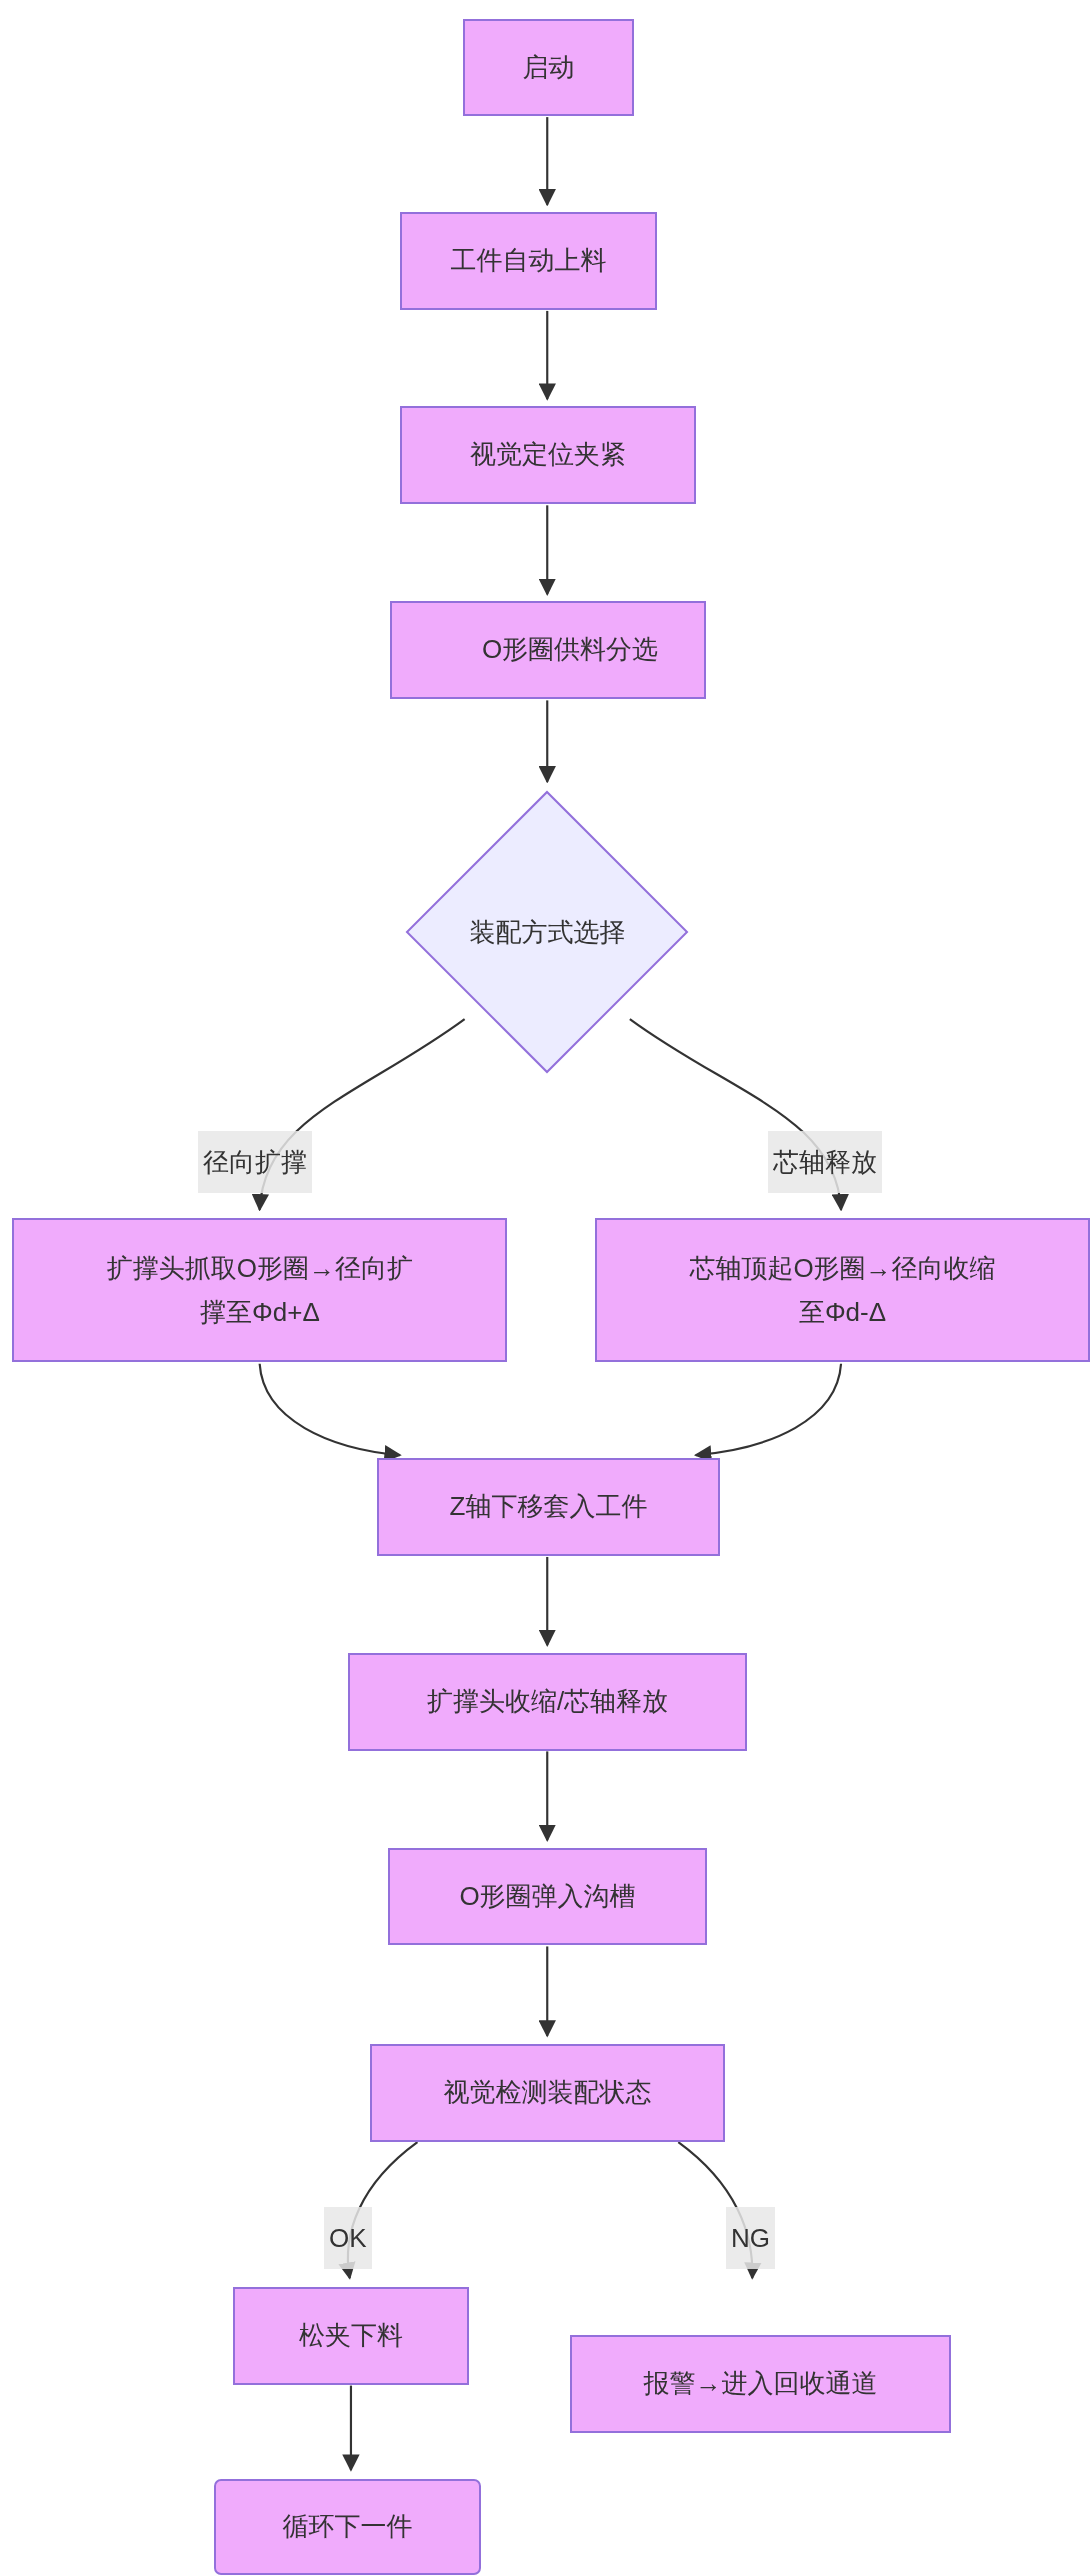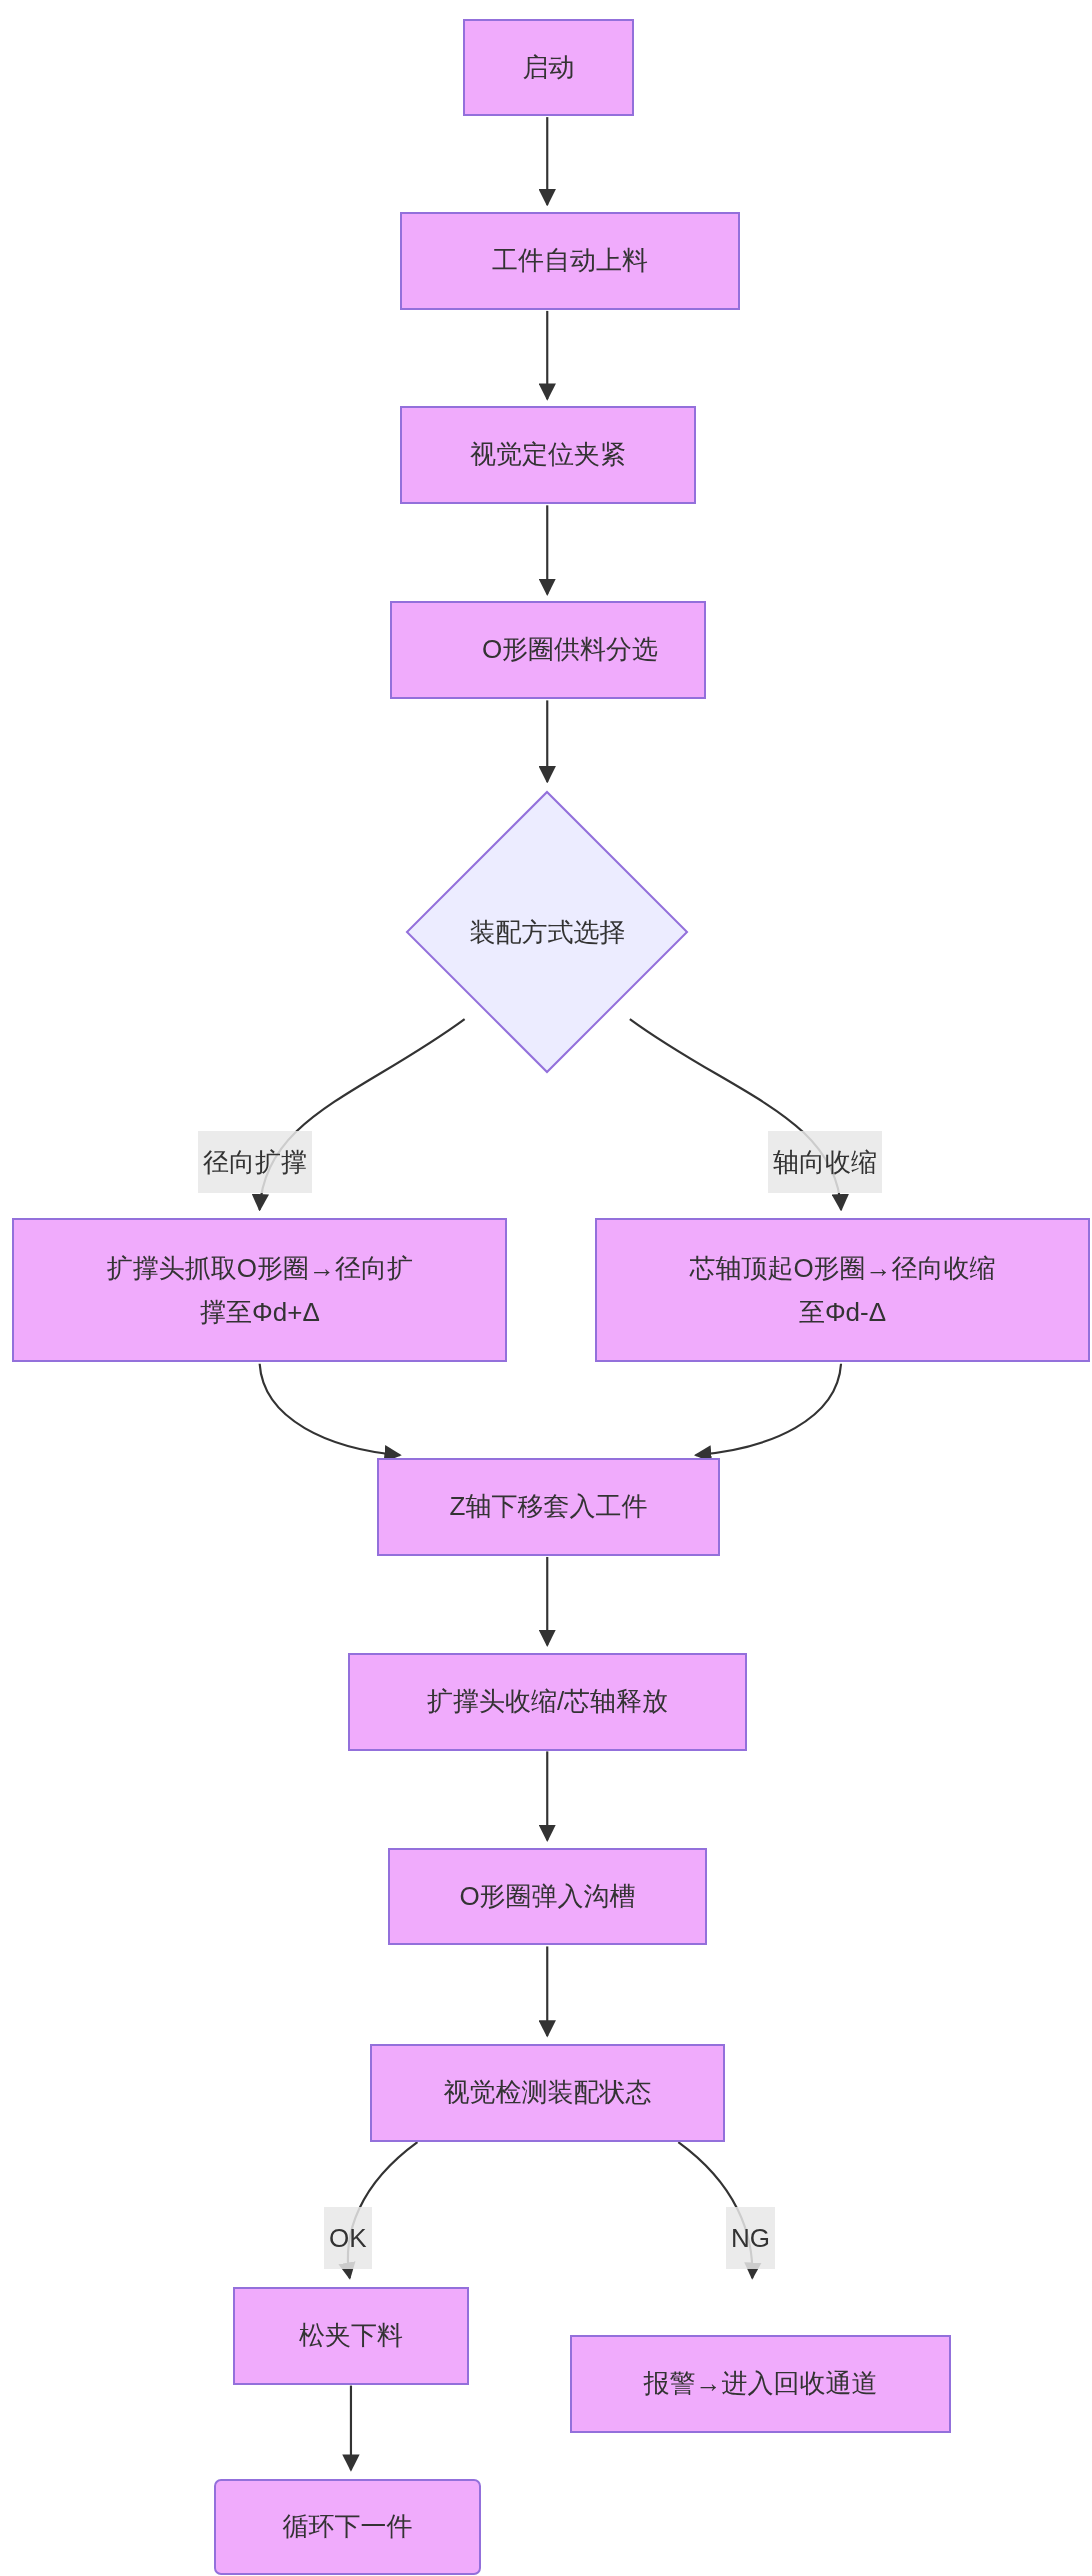--- a/index.html
+++ b/index.html
@@ -29,21 +29,21 @@
     justify-content: center;
     text-align: center;
     font-size: 26px;
     line-height: 1.35;
     color: #333333;
     z-index: 2;
   }
   .node .wrap-line { display: block; line-height: 1.7; }
   
   .n-start        { left: 463px;  top: 18.6px;   width: 171px; height: 97px; }
-  .n-auto-feed    { left: 400px;  top: 212px;  width: 340px; height: 98px; }
+  .n-auto-feed    { left: 400px;  top: 212px;  width: 257px; height: 98px; }
   .n-vision-clamp { left: 400px;  top: 406px;  width: 296px; height: 98px; }
   .n-oring-supply { left: 390px;  top: 601px;  width: 316px; height: 98px; padding-left: 44px; }
   .n-expand       { left: 12.4px;   top: 1218px; width: 495px; height: 144px; }
   .n-shrink       { left: 595px;  top: 1218px; width: 495px; height: 144px; }
   .n-zdown        { left: 377px;  top: 1458px; width: 343px; height: 98px; }
   .n-release      { left: 348px;  top: 1653px; width: 399px; height: 98px; }
   .n-snap         { left: 388px;  top: 1848px; width: 319px; height: 97px; }
   .n-check        { left: 370px;  top: 2044px; width: 355px; height: 98px; }
   .n-unload       { left: 233px;  top: 2287px; width: 236px; height: 98px; }
   .n-alarm        { left: 570px;  top: 2287px; width: 381px; height: 98px; margin-top: 48px; }
@@ -131,21 +131,21 @@
   <div class="node n-oring-supply">
     <span>O形圈供料分选</span>
   </div>
 
   <div class="diamond-shape"></div>
   <div class="diamond-label">
     <span>装配方式选择</span>
   </div>
 
   <div class="edge-label el-radial">径向扩撑</div>
-  <div class="edge-label el-axial">轴向收缩</div>
+  <div class="edge-label el-axial">芯轴释放</div>
 
   <div class="node n-expand">
     <span class="wrap-line">扩撑头抓取O形圈→径向扩</span>
     <span class="wrap-line">撑至Φd+Δ</span>
   </div>
 
   <div class="node n-shrink">
     <span class="wrap-line">芯轴顶起O形圈→径向收缩</span>
     <span class="wrap-line">至Φd-Δ</span>
   </div>

